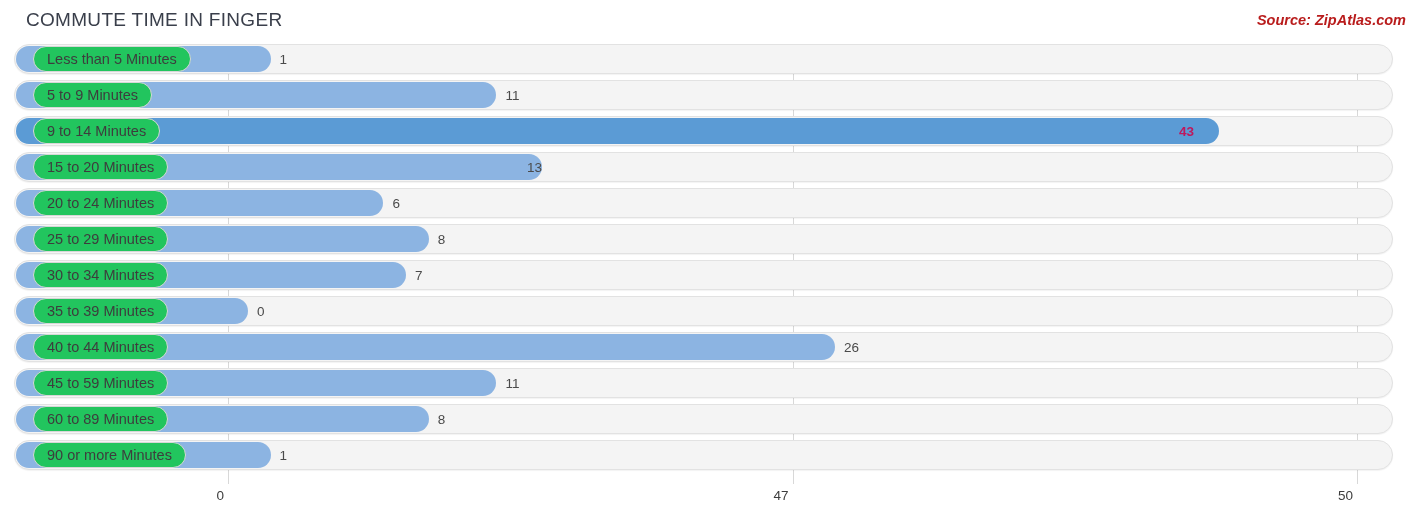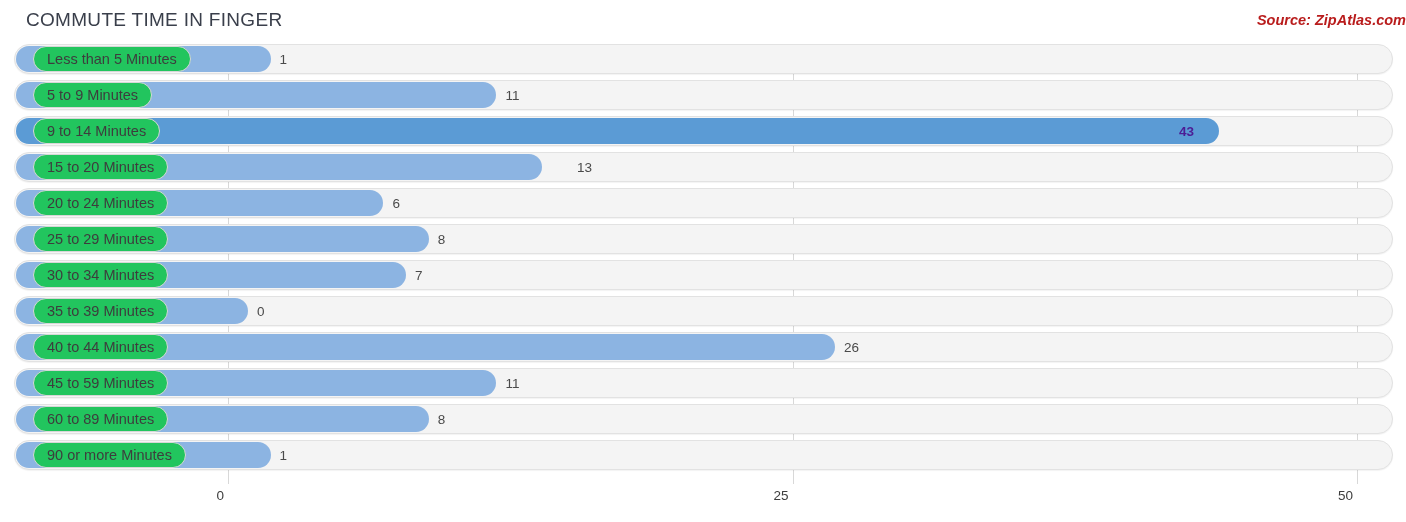--- a/index.html
+++ b/index.html
@@ -128,21 +128,21 @@
     white-space: nowrap;
   }
   .value-in {
     position: absolute;
     top: 0;
     height: 30px;
     display: flex;
     align-items: center;
     font-size: 13.5px;
     font-weight: bold;
-    color: #4c1d95;
+    color: #be185d;
     z-index: 5;
     white-space: nowrap;
   }
 
   
   #axis {
     position: absolute;
     left: 0;
     top: 484px;
     width: 1406px;
@@ -187,21 +187,21 @@
       <div class="row">
         <div class="track"></div>
         <div class="bar max" style="width: 1202.94px;"></div>
         <div class="label-pill">9 to 14 Minutes</div>
         <div class="value-in" style="left: 1178.94px;">43</div>
       </div>
       <div class="row">
         <div class="track"></div>
         <div class="bar" style="width: 525.54px;"></div>
         <div class="label-pill">15 to 20 Minutes</div>
-        <div class="value-out" style="left: 577px; text-align: right;">13</div>
+        <div class="value-out" style="left: 527px; text-align: right;">13</div>
       </div>
       <div class="row">
         <div class="track"></div>
         <div class="bar" style="width: 367.48px;"></div>
         <div class="label-pill">20 to 24 Minutes</div>
         <div class="value-out" style="left: 392.48px;">6</div>
       </div>
       <div class="row">
         <div class="track"></div>
         <div class="bar" style="width: 412.64px;"></div>
@@ -242,15 +242,15 @@
         <div class="track"></div>
         <div class="bar" style="width: 254.58px;"></div>
         <div class="label-pill">90 or more Minutes</div>
         <div class="value-out" style="left: 279.58px;">1</div>
       </div>
     </div>
 </div>
 
 <div id="axis">
     <div class="tick-label" style="left: 228px; transform: translateX(-100%); margin-left: -4px;">0</div>
-    <div class="tick-label" style="left: 792.5px; transform: translateX(-100%); margin-left: -4px;">25</div>
+    <div class="tick-label" style="left: 792.5px; transform: translateX(-100%); margin-left: -4px;">47</div>
     <div class="tick-label" style="left: 1357px; transform: translateX(-100%); margin-left: -4px;">50</div>
   </div>
 
 </body></html>

